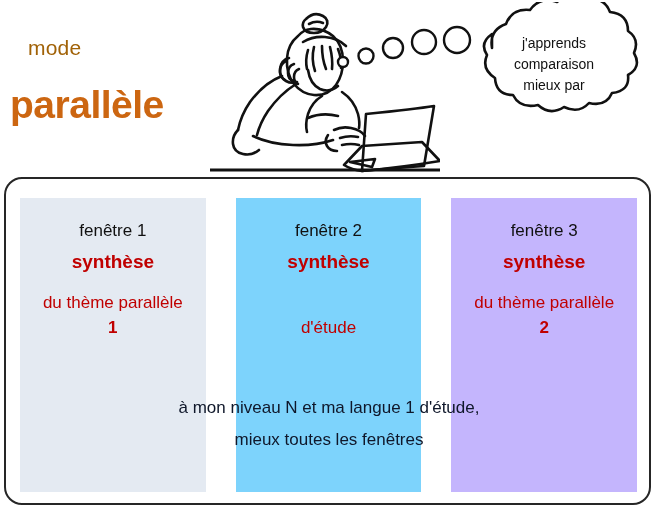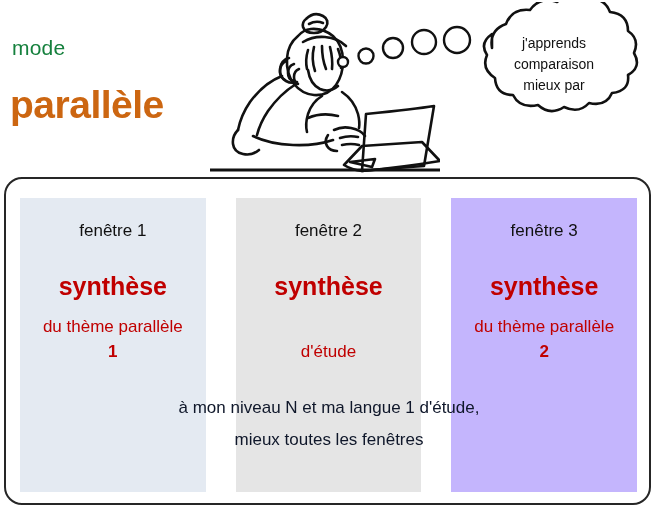--- a/index.html
+++ b/index.html
@@ -19,25 +19,25 @@
   
   #header {
     position: absolute;
     left: 0; top: 0;
     width: 657px;
     height: 176px;
   }
 
   #mode-label {
     position: absolute;
-    left: 12px;
+    left: 28px;
     top: 36px;
     font-size: 21px;
     font-weight: 400;
-    color: #15803d;
+    color: #a16207;
     letter-spacing: 0.2px;
   }
 
   #mode-title {
     position: absolute;
     left: 10px;
     top: 85px;
     font-size: 39px;
     font-weight: 700;
     color: #cc6611;
@@ -93,45 +93,44 @@
   }
 
   #columns {
     position: absolute;
     left: 20px;
     top: 198px;
     width: 617px;
     height: 294px;
     display: flex;
     gap: 30px;
-    justify-content: flex-end;
   }
   .column {
     flex: 1 1 0;
     height: 100%;
     box-sizing: border-box;
     padding-top: 22px;
   }
   .col-1 { background: #e4eaf2; }
-  .col-2 { background: #e5e5e5; }
+  .col-2 { background: #7dd3fc; }
   .col-3 { background: #c4b5fd; }
 
   .col-window {
     text-align: center;
     font-size: 17px;
     font-weight: 400;
     color: #111111;
     line-height: 22px;
   }
   .col-synthese {
     text-align: center;
-    font-size: 25px;
+    font-size: 19px;
     font-weight: 700;
     color: #c00000;
-    margin-top: 32px;
+    margin-top: 8px;
     line-height: 24px;
   }
   .col-desc {
     text-align: center;
     font-size: 17px;
     font-weight: 400;
     color: #c00000;
     margin-top: 16px;
     line-height: 25px;
     padding: 0 16px;

